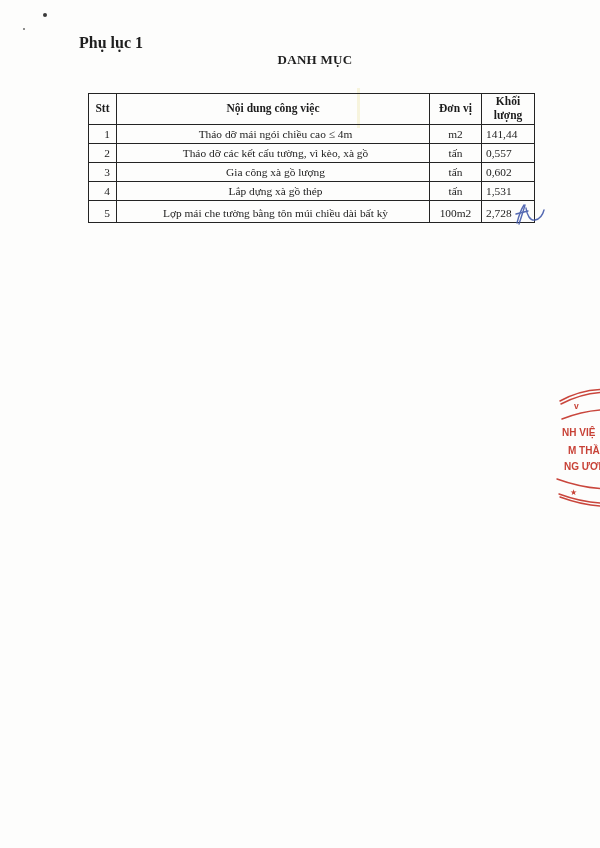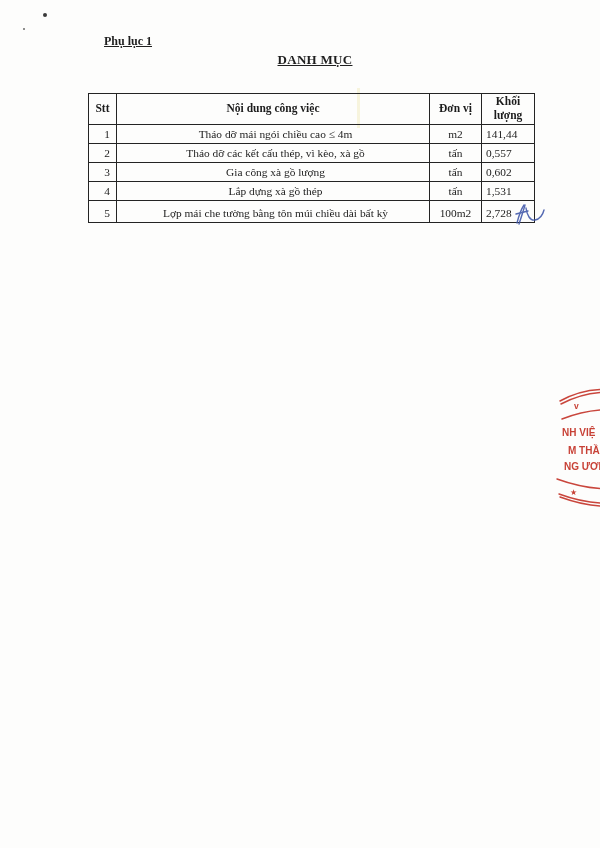--- a/index.html
+++ b/index.html
@@ -4,22 +4,22 @@
 <style>
   html,body{margin:0;padding:0;background:#ffffff;}
   .page{
     position:relative;width:600px;height:848px;background:#fdfdfc;overflow:hidden;
     font-family:"Liberation Serif","DejaVu Serif",serif;color:#1f1f1f;
   }
   .speck{position:absolute;border-radius:50%;}
   .speck-1{left:43px;top:13px;width:4px;height:4px;background:#3a3a3a;}
   .speck-2{left:23px;top:28px;width:2px;height:2px;background:#6a6a6a;}
   .scan-artifact{position:absolute;left:357px;top:88px;width:3px;height:40px;background:rgba(236,226,150,.30);}
-  .appendix{position:absolute;left:104px;top:34px;font-size:12px;font-weight:bold;text-decoration:underline;}
-  .doc-title{position:absolute;left:90px;top:52px;width:450px;text-align:center;font-size:13px;font-weight:bold;letter-spacing:.3px;text-decoration:underline;}
+  .appendix{position:absolute;left:79px;top:34px;font-size:16px;font-weight:bold;}
+  .doc-title{position:absolute;left:90px;top:52px;width:450px;text-align:center;font-size:13px;font-weight:bold;letter-spacing:.3px;}
   .doc-subtitle{position:absolute;left:60px;top:64px;width:510px;text-align:center;font-size:11.3px;font-style:italic;white-space:nowrap;}
   .doc-subtitle .upright{font-style:normal;}
   table.worklist{
     position:absolute;left:88px;top:93px;width:446px;
     border-collapse:collapse;table-layout:fixed;font-size:11.4px;color:#1c1c1c;
   }
   .worklist th,.worklist td{border:1px solid #242424;overflow:hidden;}
   .worklist th{font-weight:bold;text-align:center;vertical-align:middle;line-height:1.18;height:30px;padding:0 2px;font-size:11.5px;}
   .worklist td{height:16px;vertical-align:bottom;line-height:1.12;padding:0 4px 2px 4px;}
   td.c-stt{text-align:right;padding-right:6px;}
@@ -60,21 +60,21 @@
     </thead>
     <tbody>
       <tr>
         <td class="c-stt">1</td>
         <td class="c-content">Tháo dỡ mái ngói chiều cao ≤ 4m</td>
         <td class="c-unit">m2</td>
         <td class="c-qty">141,44</td>
       </tr>
       <tr>
         <td class="c-stt">2</td>
-        <td class="c-content">Tháo dỡ các kết cấu thép, vì kèo, xà gồ</td>
+        <td class="c-content">Tháo dỡ các kết cấu tường, vì kèo, xà gồ</td>
         <td class="c-unit">tấn</td>
         <td class="c-qty">0,557</td>
       </tr>
       <tr>
         <td class="c-stt">3</td>
         <td class="c-content">Gia công xà gồ lượng</td>
         <td class="c-unit">tấn</td>
         <td class="c-qty">0,602</td>
       </tr>
       <tr>

